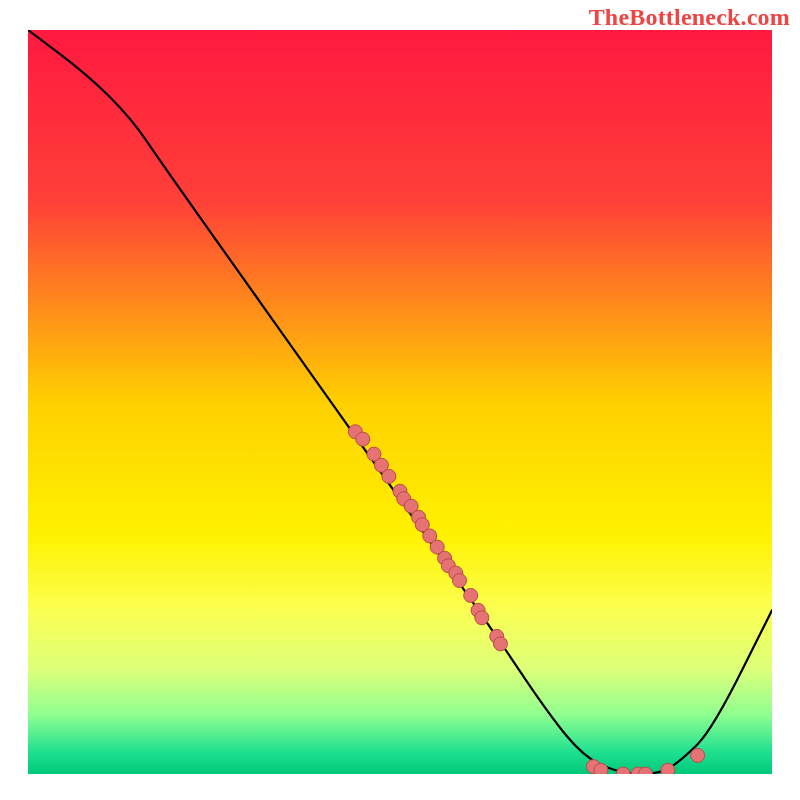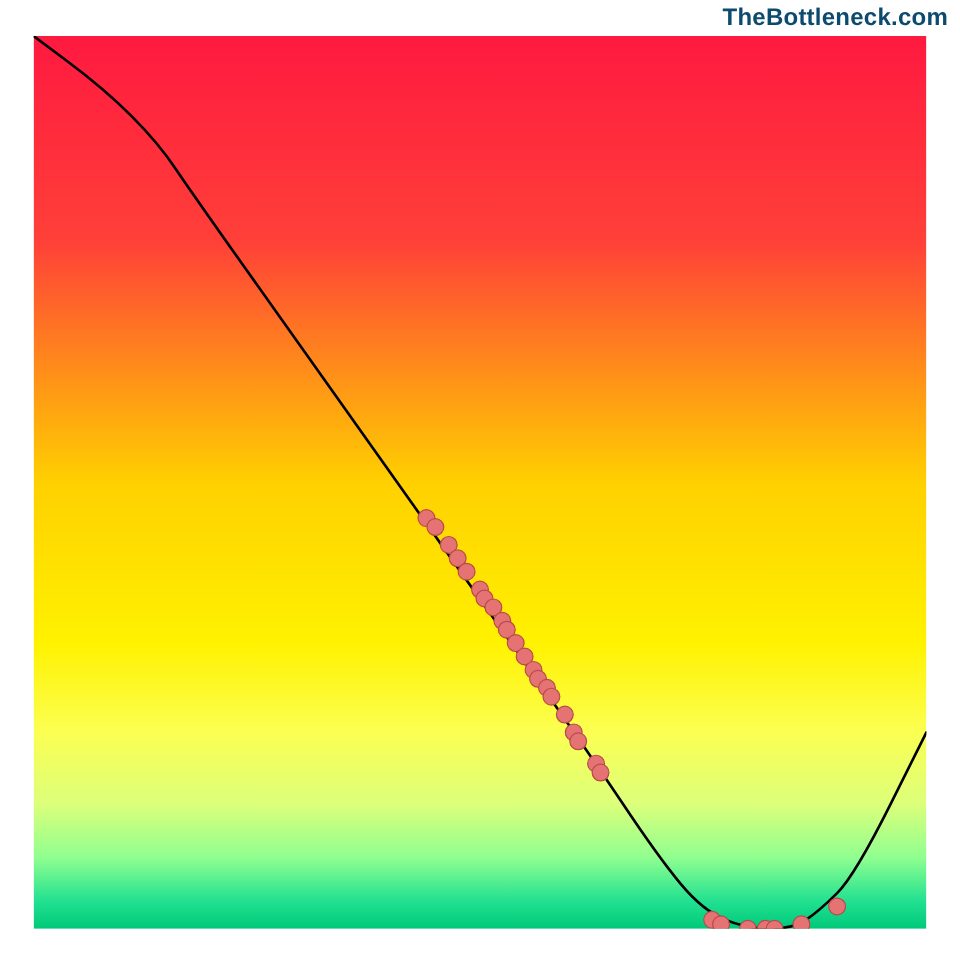--- a/index.html
+++ b/index.html
@@ -6,24 +6,24 @@
   html, body { width: 800px; height: 800px; overflow: hidden; background: #fff; }
   .container {
     position: relative;
     width: 800px;
     height: 800px;
   }
   .watermark {
     position: absolute;
     top: 4px;
     right: 10px;
-    font-family: Liberation Sans, sans-serif;
-    font-size: 20px;
+    font-family: Liberation Serif, serif;
+    font-size: 24px;
     font-weight: 600;
-    color: #0c4a6e;
+    color: #ef4444;
     letter-spacing: 0.2px;
     z-index: 10;
   }
   .plot {
     position: absolute;
     left: 28px;
     top: 30px;
     width: 744px;
     height: 744px;
   }

